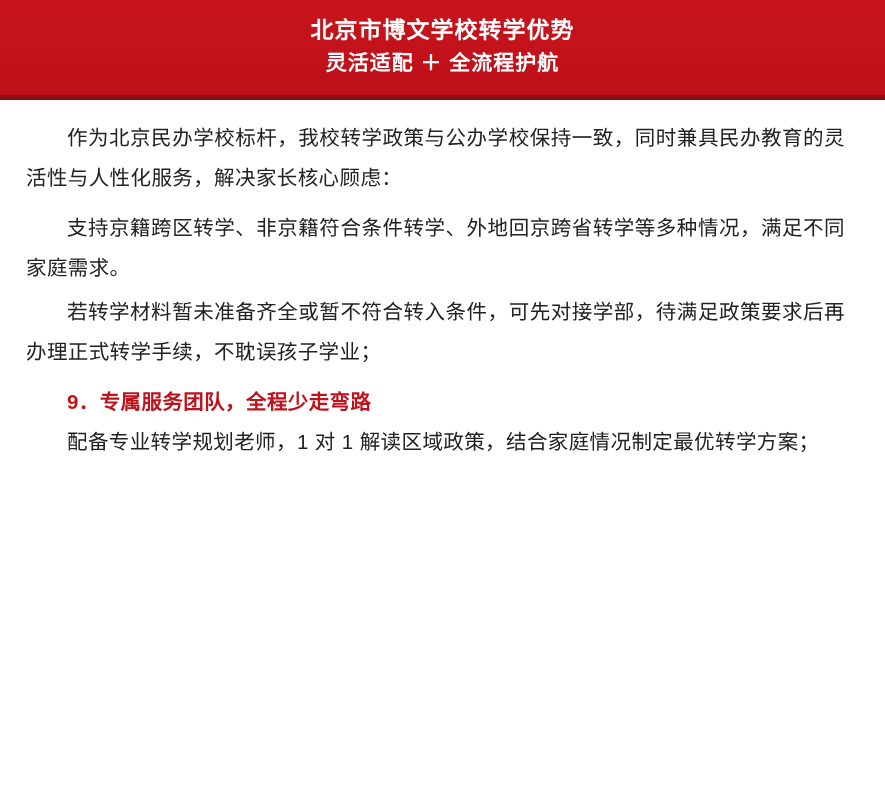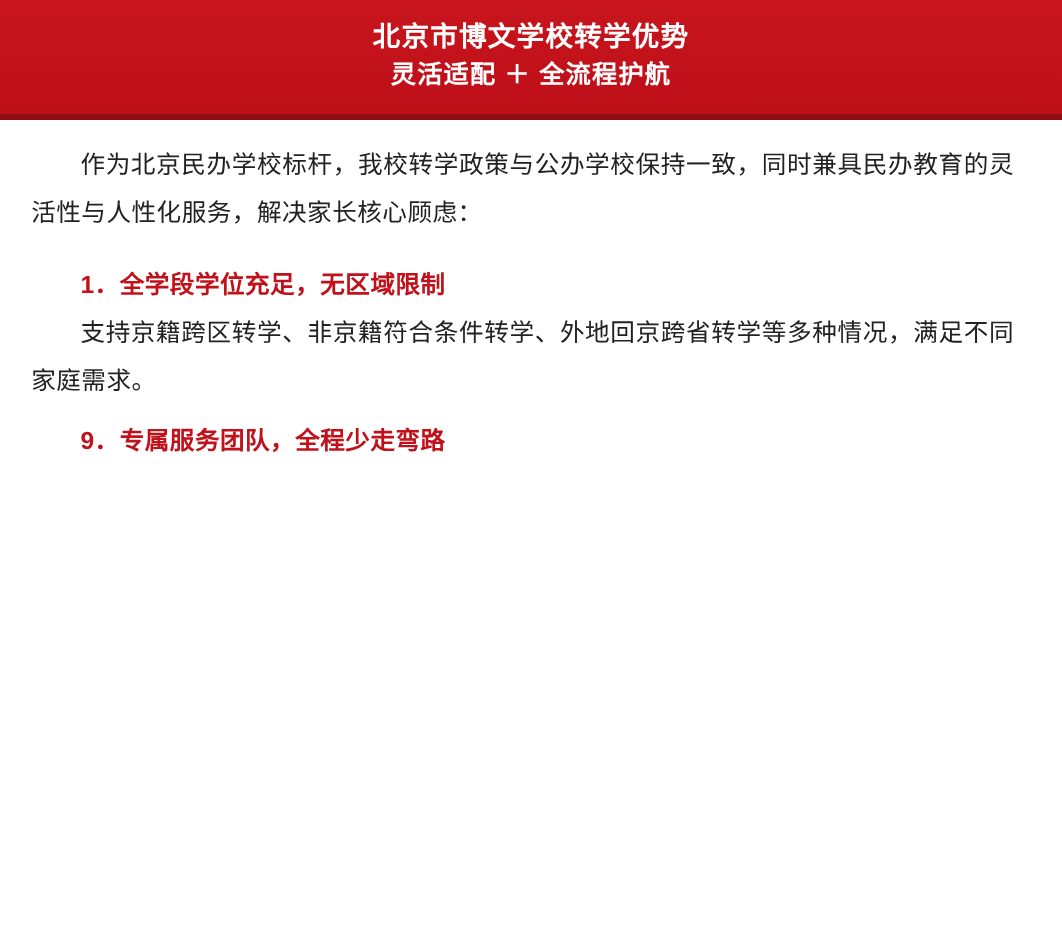--- a/index.html
+++ b/index.html
@@ -82,20 +82,21 @@
     <div class="banner-line2">灵活适配 ＋ 全流程护航</div>
   </div>
   <div class="banner-underline"></div>
 
   <div class="content">
 
     <p class="para">作为北京民办学校标杆，我校转学政策与公办学校保持一致，同时兼具民办教育的灵活性与人性化服务，解决家长核心顾虑：</p>
 
     <div class="spacer-sm"></div>
 
-    <h3 class="section">1．全学段学位充足，无区域限制</h3>
     <p class="para">支持京籍跨区转学、非京籍符合条件转学、外地回京跨省转学等多种情况，满足不同家庭需求。</p>
 
+    <p class="para">若转学材料暂未准备齐全或暂不符合转入条件，可先对接学部，待满足政策要求后再办理正式转学手续，不耽误孩子学业；</p>
 
     <h3 class="section">9．专属服务团队，全程少走弯路</h3>
+    <p class="para tight">配备专业转学规划老师，1 对 1 解读区域政策，结合家庭情况制定最优转学方案；</p>
 
   </div>
 </div>
 
 </body></html>

